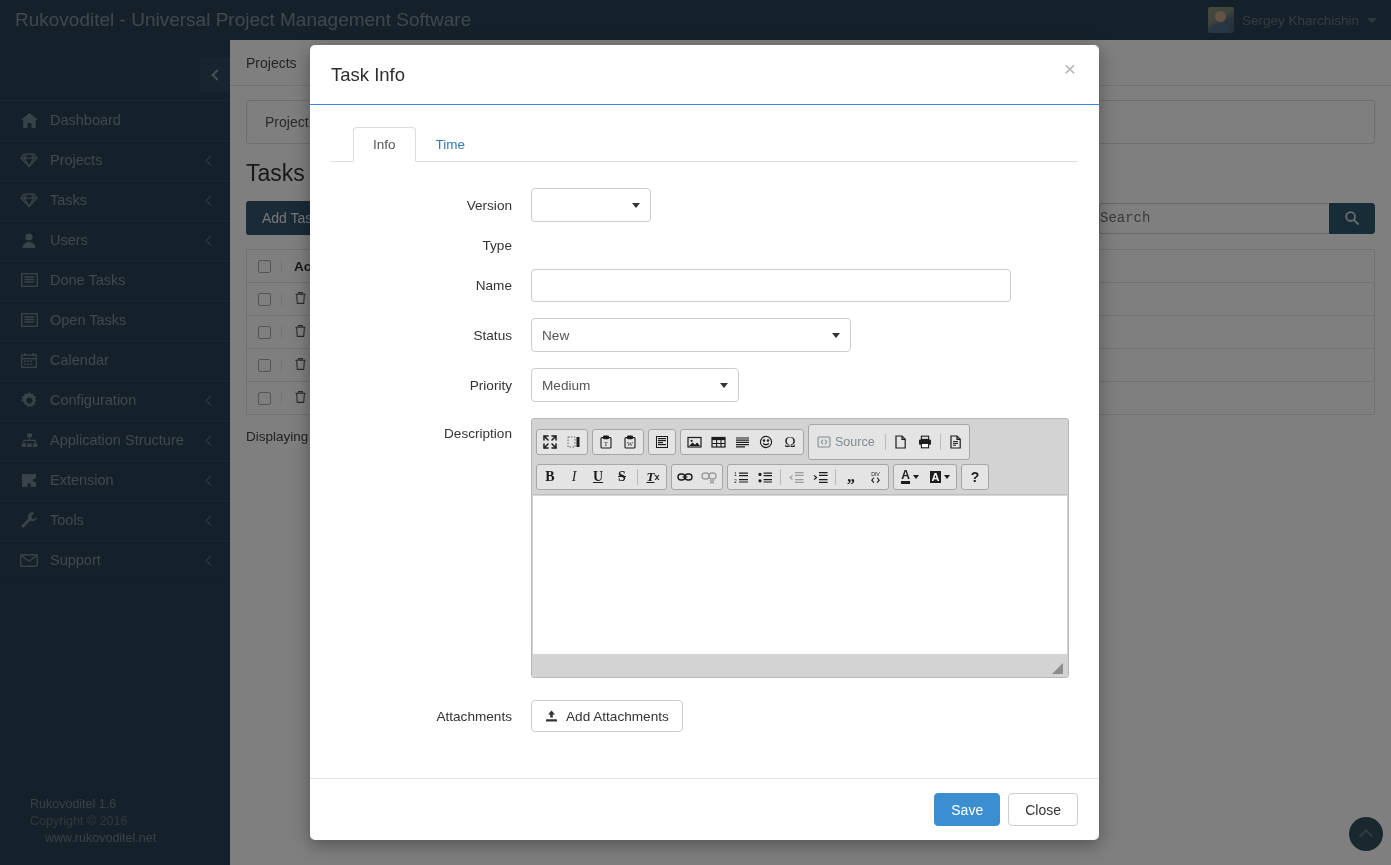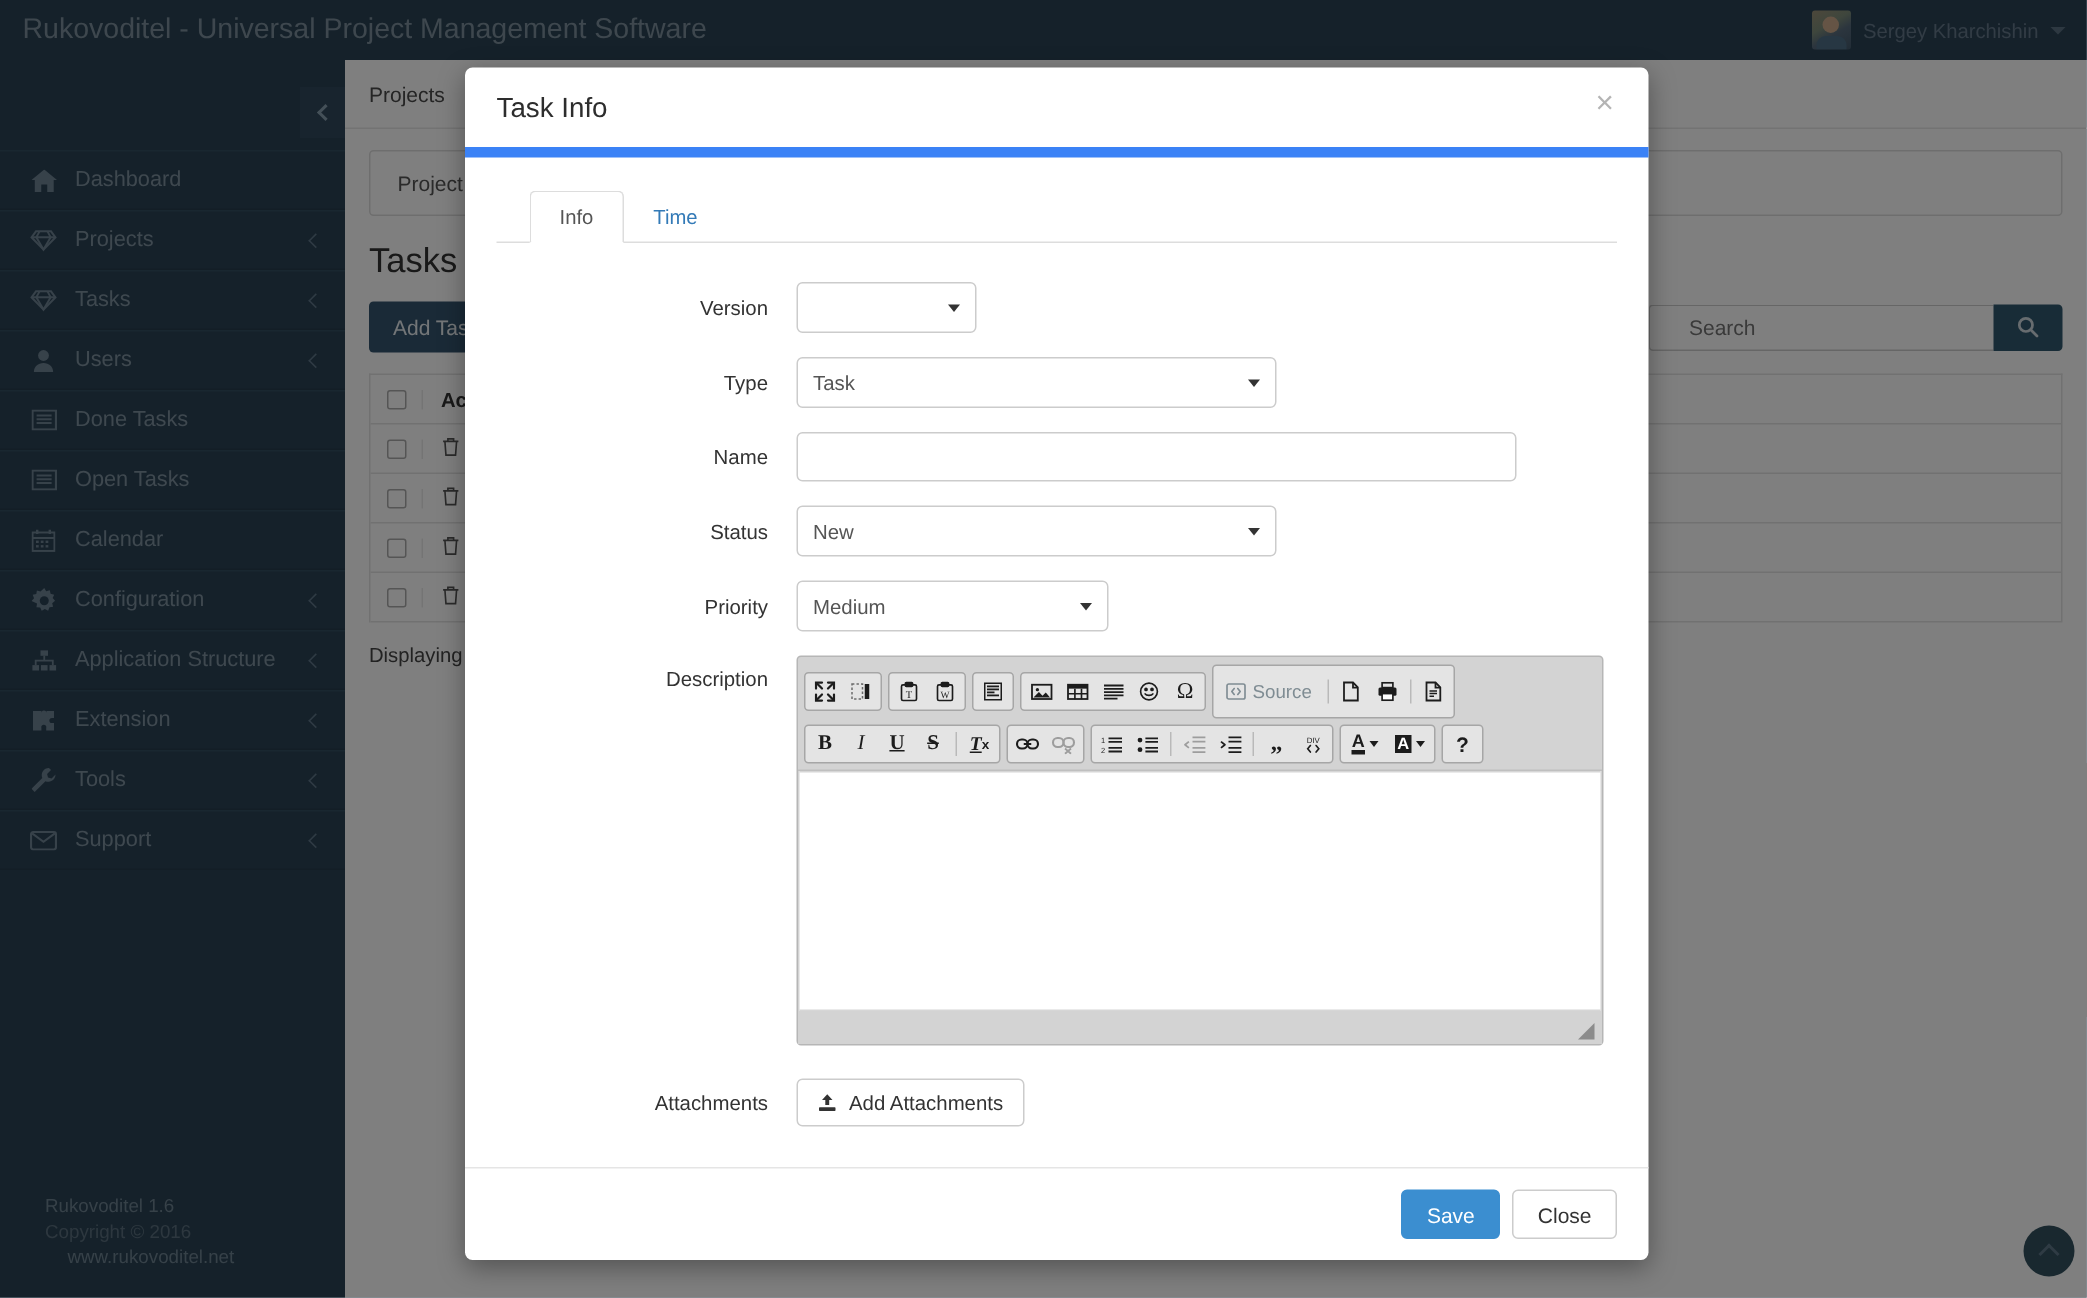--- a/index.html
+++ b/index.html
@@ -100,22 +100,22 @@
     display: flex; align-items: center; justify-content: space-between;
     padding: 14px 16px 0 16px;
   }
   .btn-add {
     background: #35556e; color: #e6ecf0; border: none; border-radius: 3px;
     padding: 9px 16px; font-size: 14px;
   }
   .search-wrap { display: flex; }
   .search-input {
     width: 230px; height: 31px; border: 1px solid #ccc; border-right: none;
-    border-radius: 3px 0 0 3px; padding: 0 26px; font-size: 14px; color: #777;
-    background: #fff; outline: none;
+    border-radius: 3px 0 0 3px; padding: 0 0; font-size: 14px; color: #777;
+    background: #fff; outline: none; font-family: Liberation Mono, monospace;
   }
   .search-btn {
     width: 46px; height: 31px; background: #31596f; border: 1px solid #31596f;
     border-radius: 0 3px 3px 0; display: flex; align-items: center; justify-content: center;
   }
   .tbl { margin: 14px 16px 0 16px; border: 1px solid #e3e3e3; border-bottom: none; }
   .tbl .row {
     height: 33px; display: flex; align-items: center; border-bottom: 1px solid #e3e3e3;
   }
   .tbl .row.head { font-weight: bold; color: #333; font-size: 13.5px; }
@@ -140,21 +140,21 @@
   }
 
   
   .modal {
     position: absolute; left: 310px; top: 45px; width: 789px; height: 795px;
     background: #ffffff; border-radius: 5px;
     box-shadow: 0 5px 18px rgba(0,0,0,.35);
     display: flex; flex-direction: column;
   }
   .modal-head {
-    height: 60px; border-bottom: 7px solid #3b82f6; position: relative;
+    height: 60px; border-bottom: 1px solid #3b82f6; position: relative;
     display: flex; align-items: center; padding-left: 21px;
   }
   .modal-title { font-size: 18.5px; color: #2d2d2d; }
   .modal-close {
     position: absolute; right: 17px; top: 12px; font-size: 21px;
     color: #b4b4b4; line-height: 1; background: none; border: none; cursor: pointer;
   }
   .modal-body { flex: 1; padding: 22px 21px 0 21px; overflow: hidden; }
 
   .tabs { display: flex; border-bottom: 1px solid #ddd; padding-left: 22px; }
@@ -482,26 +482,20 @@
           <div class="fctl">
             <div class="sel w-version">
               <span class="v"></span>
               <span class="tri"></span>
             </div>
           </div>
         </div>
 
         <div class="frow">
           <div class="flabel">Type</div>
-          <div class="fctl">
-            <div class="sel w-type">
-              <span class="v">Task</span>
-              <span class="tri"></span>
-            </div>
-          </div>
         </div>
 
         <div class="frow">
           <div class="flabel">Name</div>
           <div class="fctl">
             <input class="txt" value="" style="">
           </div>
         </div>
 
         <div class="frow">

